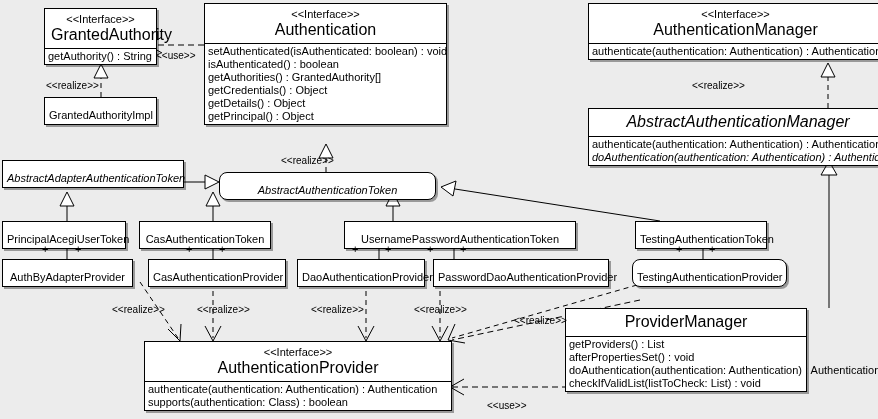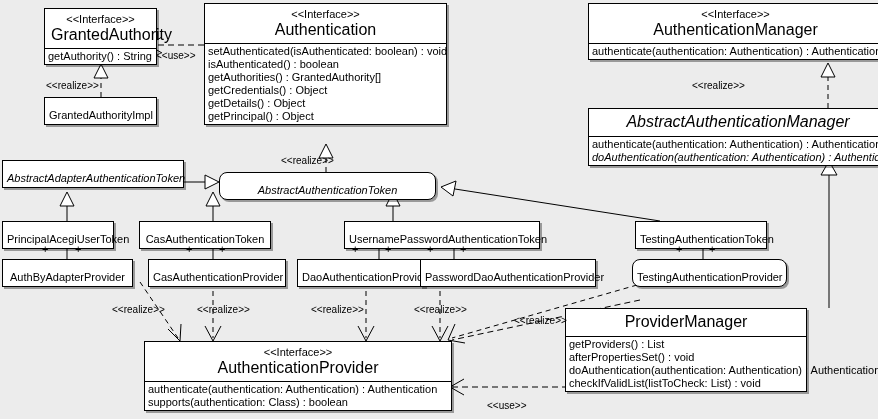--- a/index.html
+++ b/index.html
@@ -208,49 +208,49 @@
   </div>
 
   <div class="uml-box" style="left:2px; top:160px; width:182px;">
     <span class="simple-name abstract">AbstractAdapterAuthenticationToken</span>
   </div>
 
   <div class="uml-box" style="left:219px; top:172px; width:217px;border-radius:8px;">
     <span class="simple-name abstract">AbstractAuthenticationToken</span>
   </div>
 
-  <div class="uml-box" style="left:2px; top:221px; width:112px;">
+  <div class="uml-box" style="left:2px; top:221px; width:124px;">
     <span class="simple-name">PrincipalAcegiUserToken</span>
   </div>
 
   <div class="uml-box" style="left:139px; top:221px; width:132px;">
     <span class="simple-name">CasAuthenticationToken</span>
   </div>
 
-  <div class="uml-box" style="left:344px; top:221px; width:196px;">
+  <div class="uml-box" style="left:344px; top:221px; width:232px;">
     <span class="simple-name">UsernamePasswordAuthenticationToken</span>
   </div>
 
   <div class="uml-box" style="left:635px; top:221px; width:132px;">
     <span class="simple-name">TestingAuthenticationToken</span>
   </div>
 
   <div class="uml-box" style="left:2px; top:259px; width:131px;">
     <span class="simple-name">AuthByAdapterProvider</span>
   </div>
 
   <div class="uml-box" style="left:148px; top:259px; width:138px;">
     <span class="simple-name">CasAuthenticationProvider</span>
   </div>
 
   <div class="uml-box" style="left:297px; top:259px; width:128px;">
     <span class="simple-name">DaoAuthenticationProvider</span>
   </div>
 
-  <div class="uml-box" style="left:420px; top:259px; width:176px;">
+  <div class="uml-box" style="left:433px; top:259px; width:176px;">
     <span class="simple-name">PasswordDaoAuthenticationProvider</span>
   </div>
 
   <div class="uml-box" style="left:632px; top:259px; width:155px;border-radius:8px;">
     <span class="simple-name">TestingAuthenticationProvider</span>
   </div>
 
   <div class="uml-box" style="left:144px; top:341px; width:308px;">
     <div class="compartment head">
       <span class="stereo">&lt;&lt;Interface&gt;&gt;</span>

